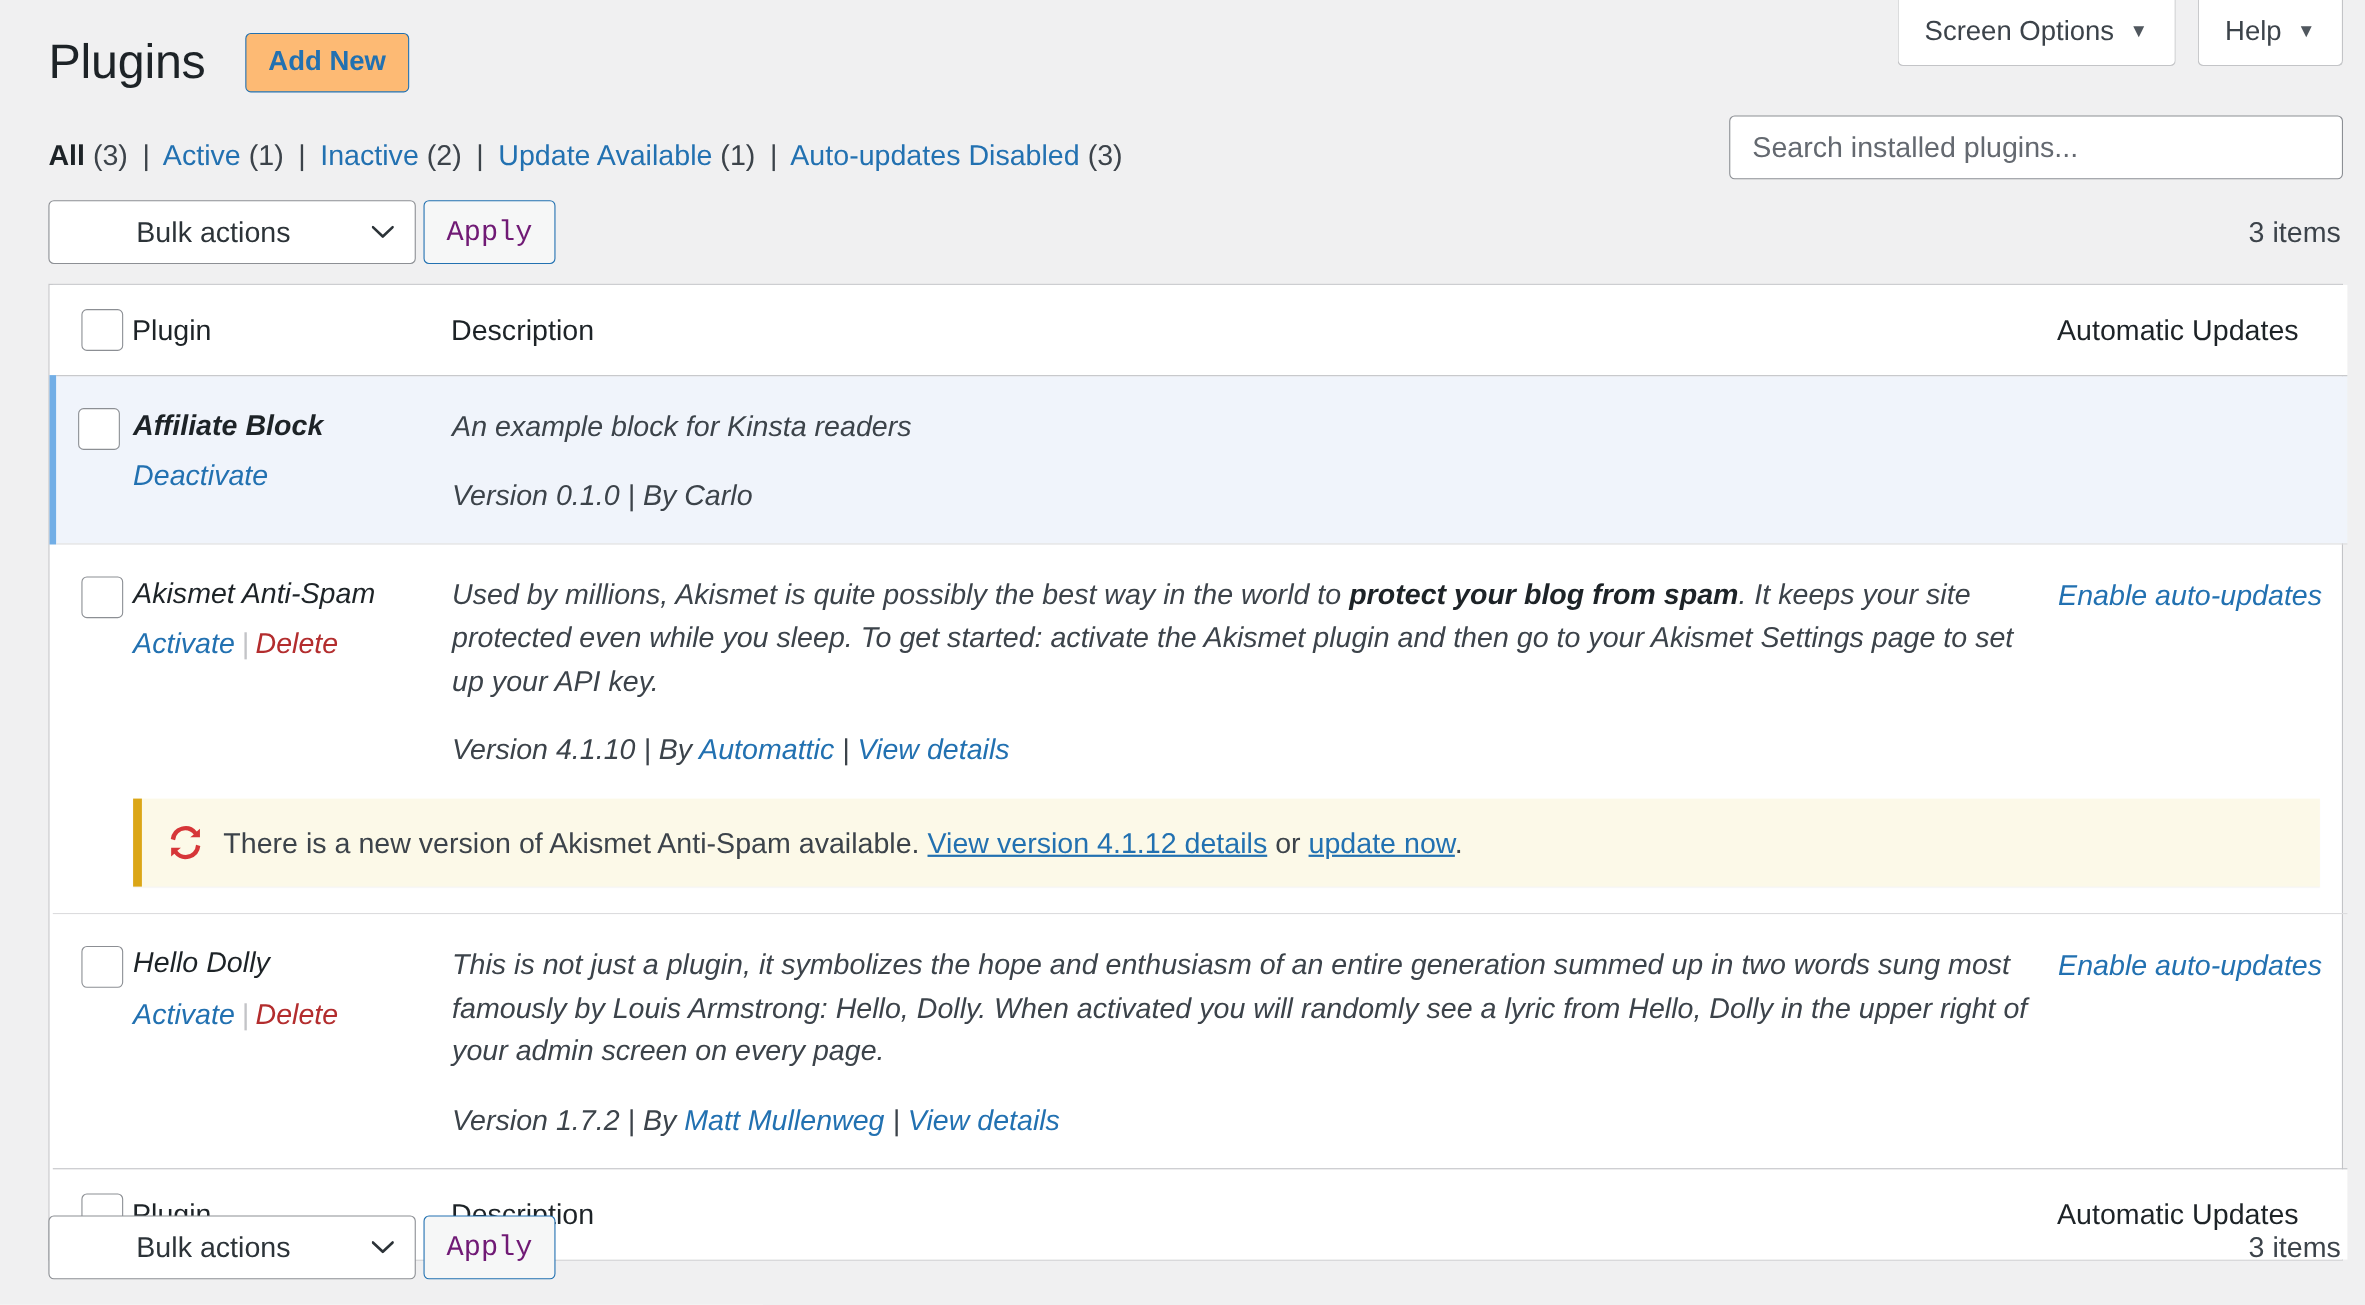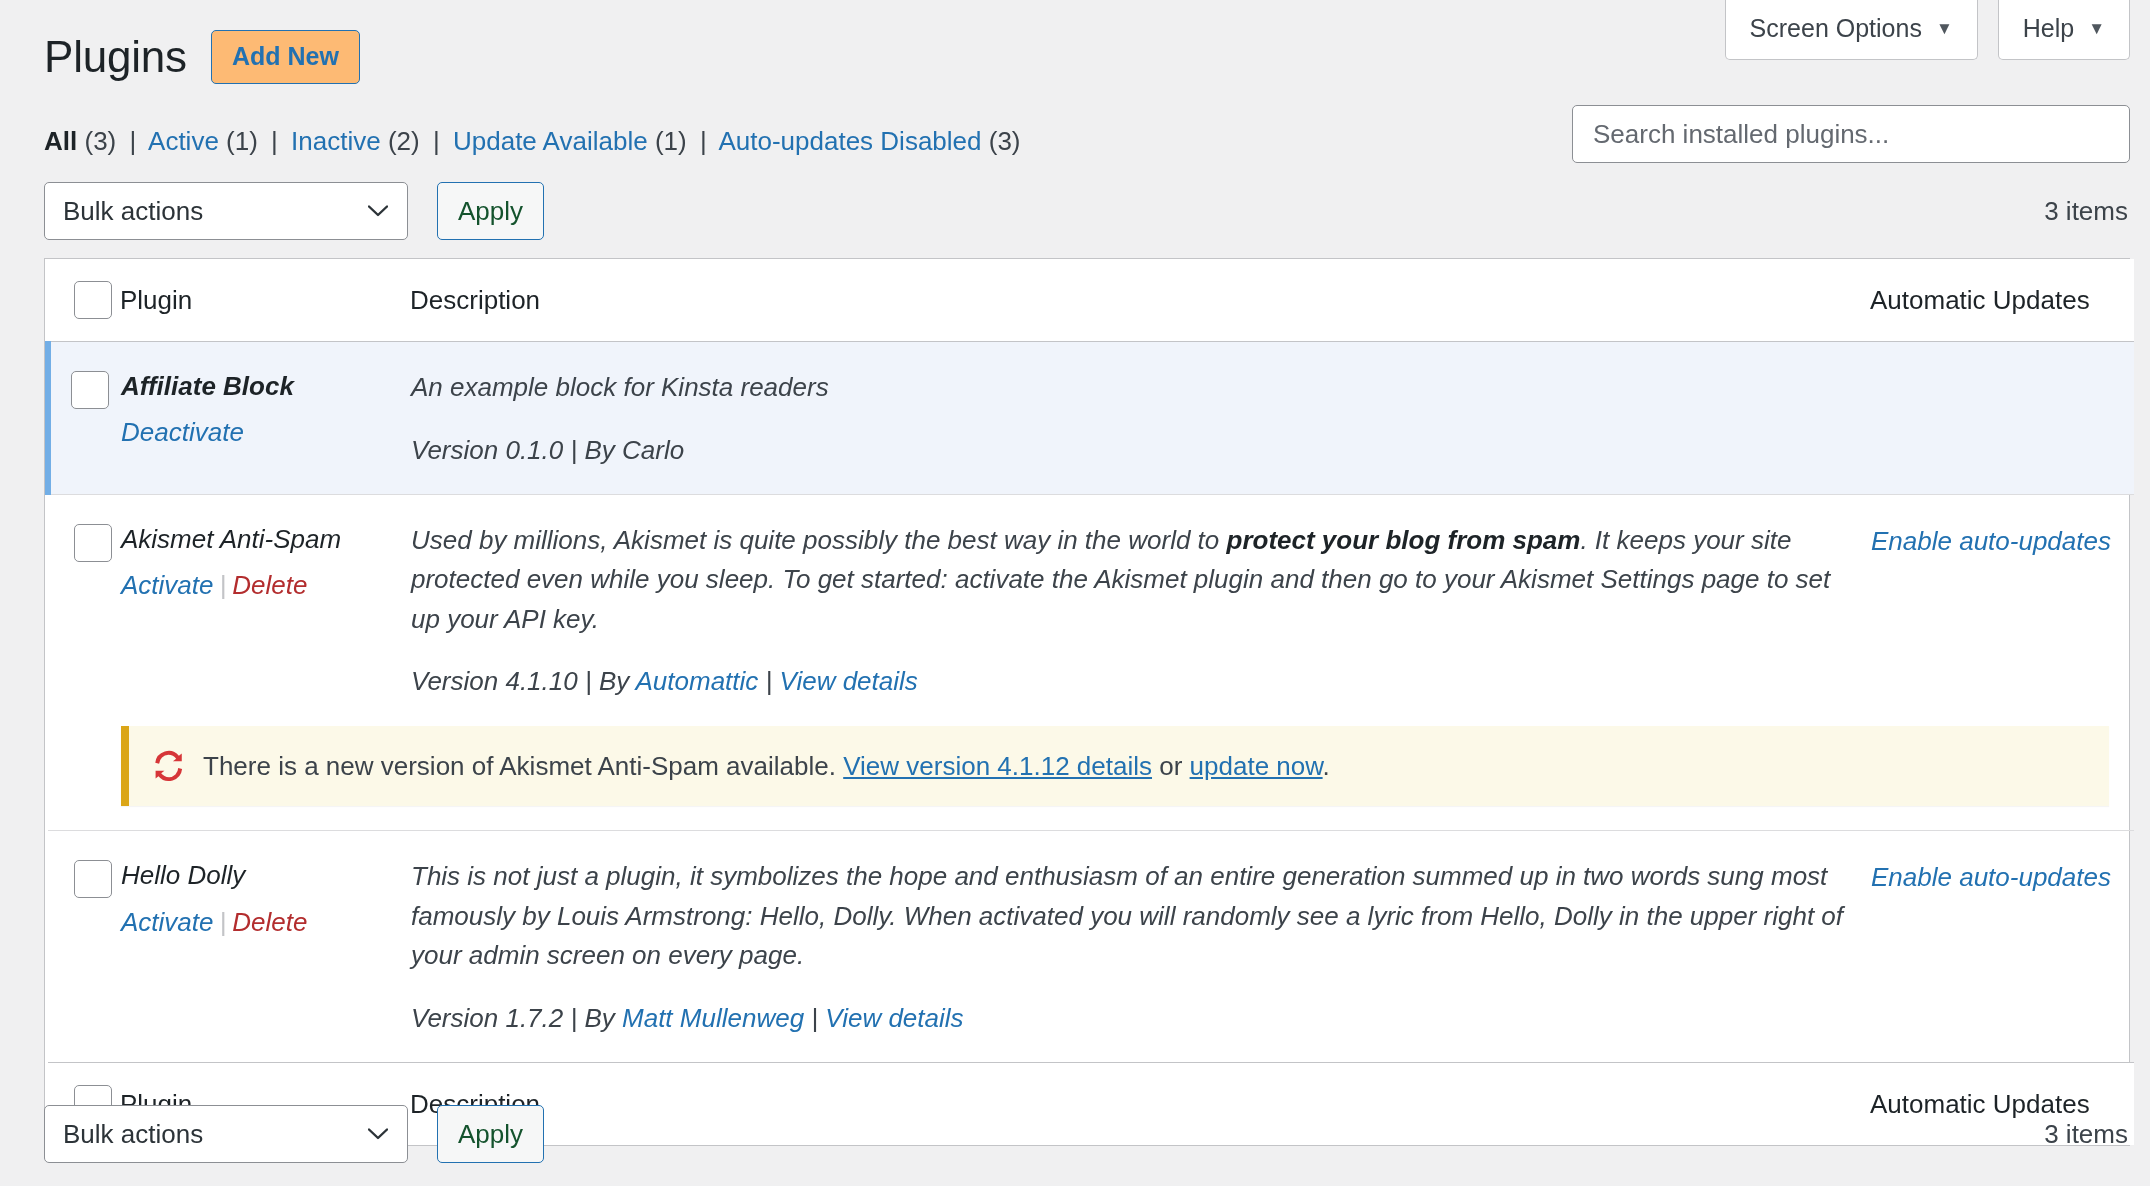--- a/index.html
+++ b/index.html
@@ -51,21 +51,21 @@
     color: #50575e;
   }
 
   
   .page-head {
     position: absolute;
     left: 44px;
     top: 30px;
     display: flex;
     align-items: center;
-    gap: 24px;
+    gap: 36px;
   }
   .page-title {
     font-size: 44px;
     font-weight: 400;
     color: #1d2327;
     line-height: 1.1;
     margin: 0;
     letter-spacing: -0.2px;
   }
   .add-new-btn {
@@ -128,54 +128,55 @@
     width: 2086px;
     display: flex;
     align-items: center;
   }
   .tablenav.top { top: 182px; }
   .tablenav.bottom { top: 1105px; }
 
   .bulk-select {
     appearance: none;
     -webkit-appearance: none;
-    width: 364px;
+    width: 334px;
     height: 58px;
     border: 1px solid #8c8f94;
     border-radius: 5px;
     background: #fff;
     font-family: "Liberation Sans", sans-serif;
     font-size: 26px;
     color: #2c3338;
     padding: 0 52px 0 18px;
     cursor: pointer;
     outline: none;
+    text-align: center;
   }
   .select-wrap { position: relative; display: inline-block; }
   .select-wrap .chev {
     position: absolute;
     right: 20px;
     top: 50%;
     transform: translateY(-50%);
     pointer-events: none;
     width: 20px;
     height: 12px;
   }
   .apply-btn {
-    margin-left: 29px;
-    font-size: 26px;
-    color: #14532d;
+    margin-left: 7px;
+    font-size: 26px;
+    color: #701a75;
     background: #f6f7f7;
     border: 1.5px solid #2271b1;
     border-radius: 5px;
     height: 58px;
     padding: 0 20px;
     line-height: 1;
     cursor: pointer;
-    font-family: Liberation Sans, sans-serif;
+    font-family: Liberation Mono, monospace;
   }
   .items-count {
     margin-left: auto;
     font-size: 26px;
     color: #3c434a;
     padding-right: 2px;
   }
 
   
   .plugins-table {

